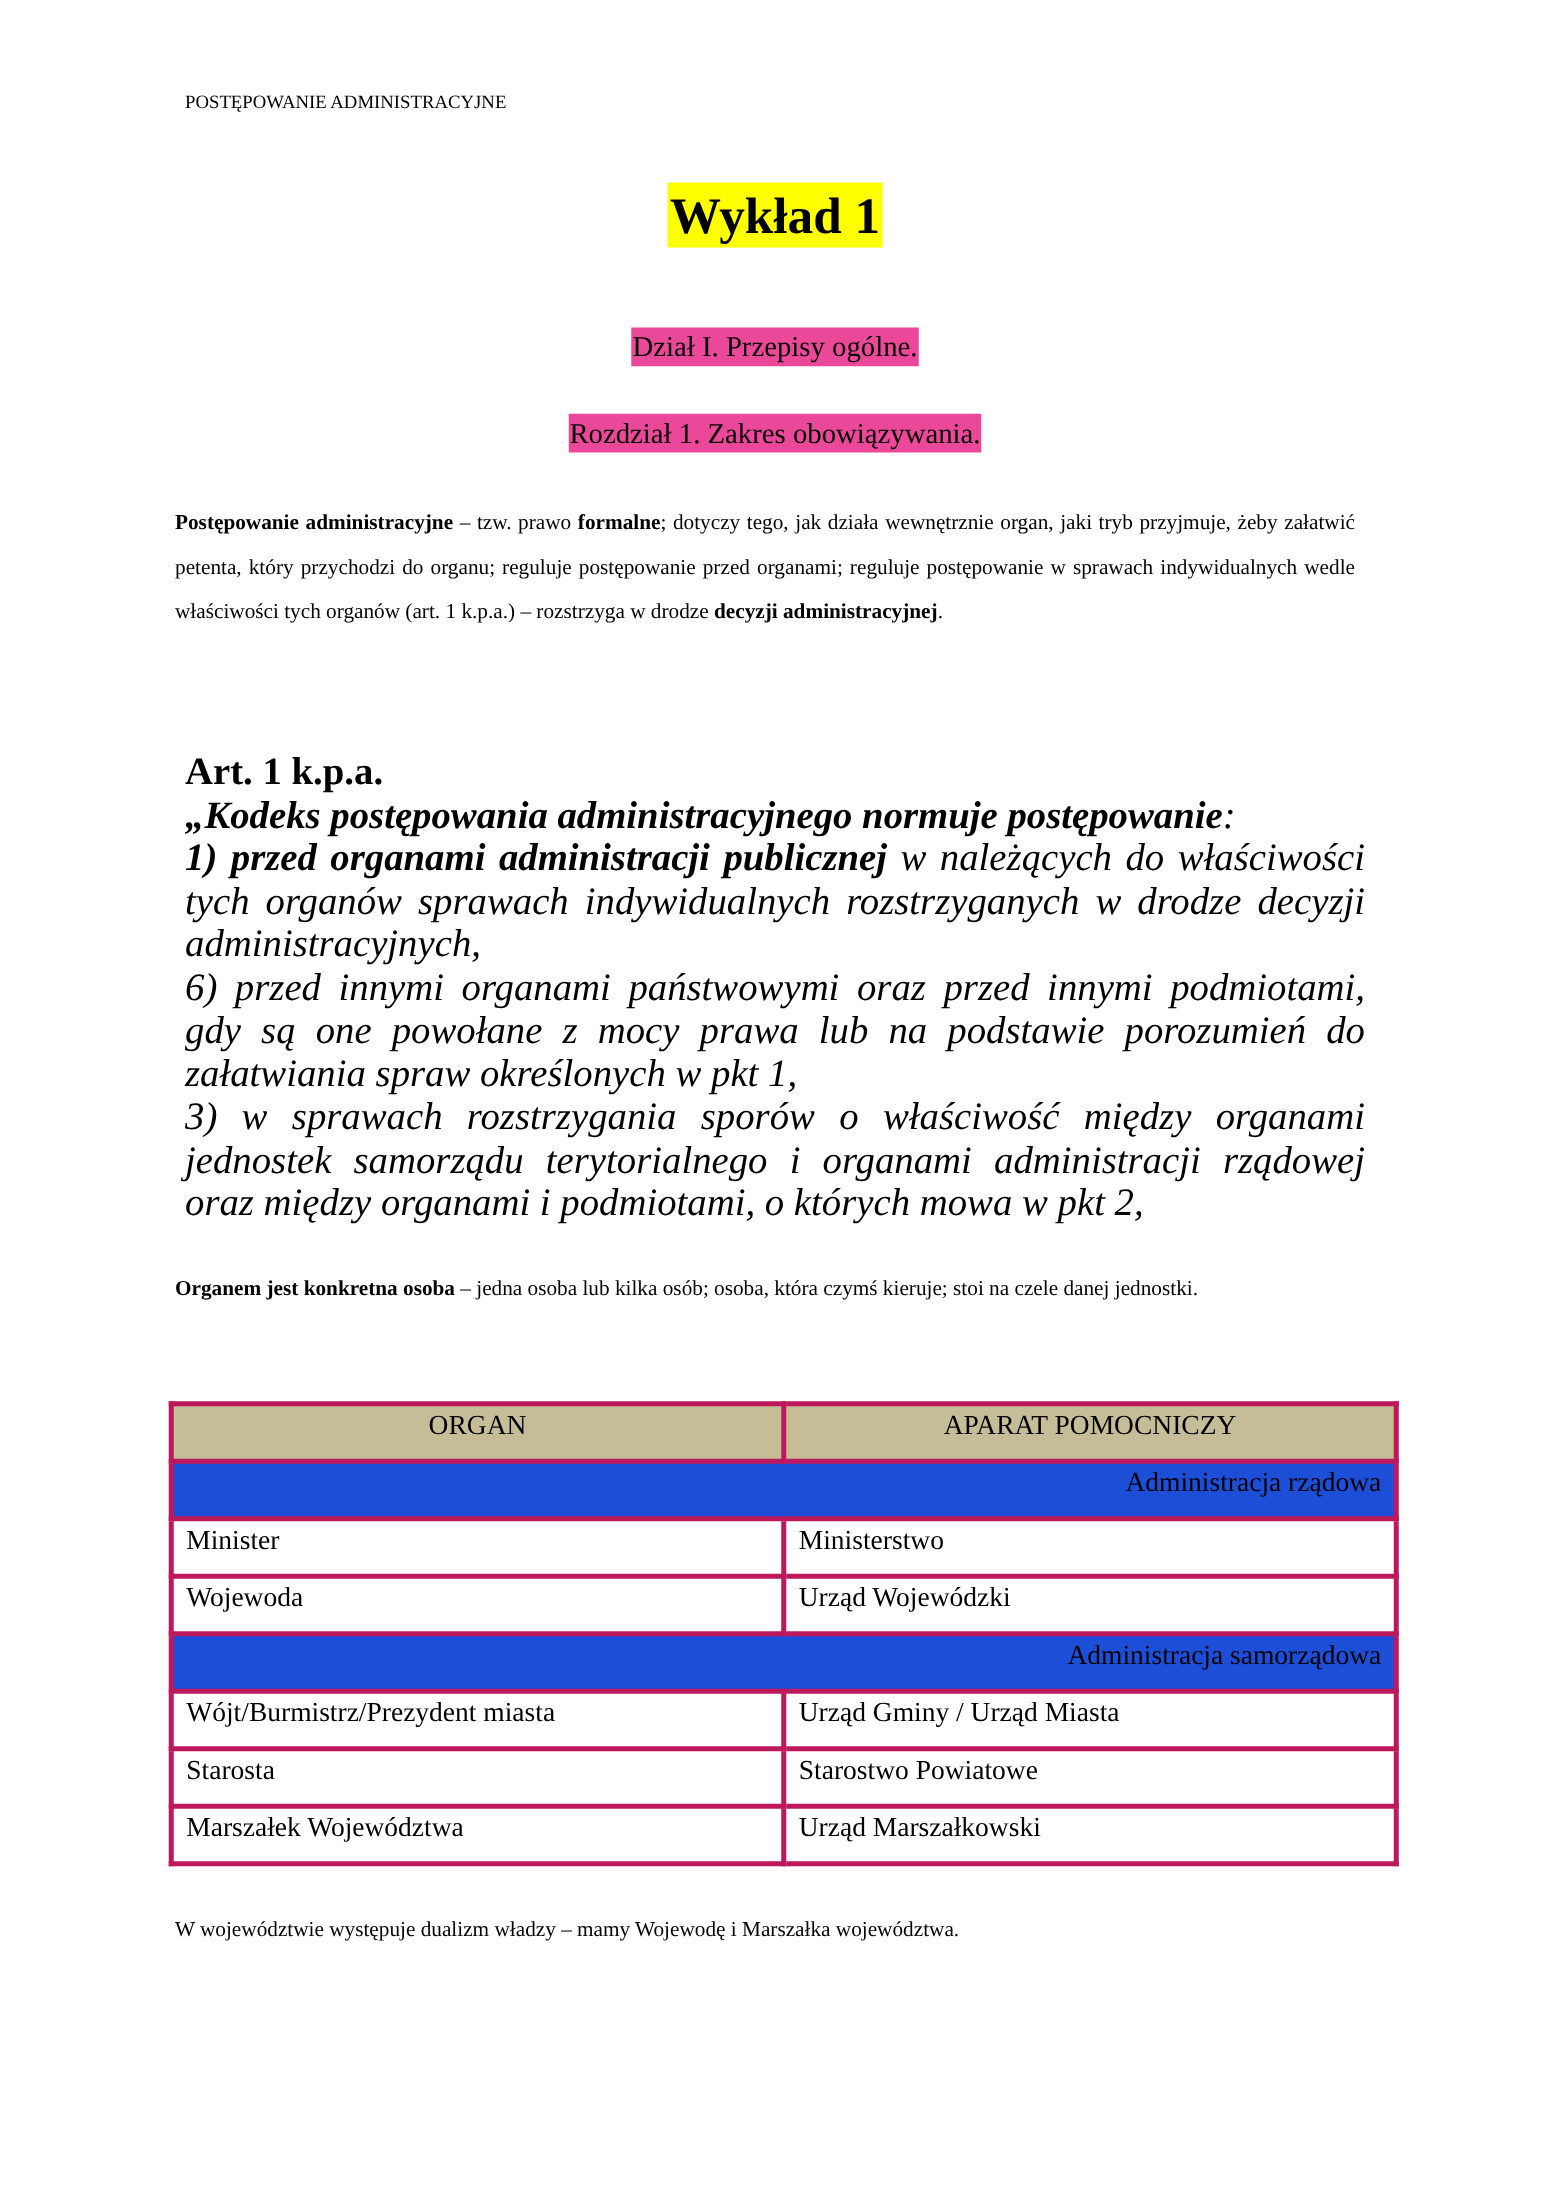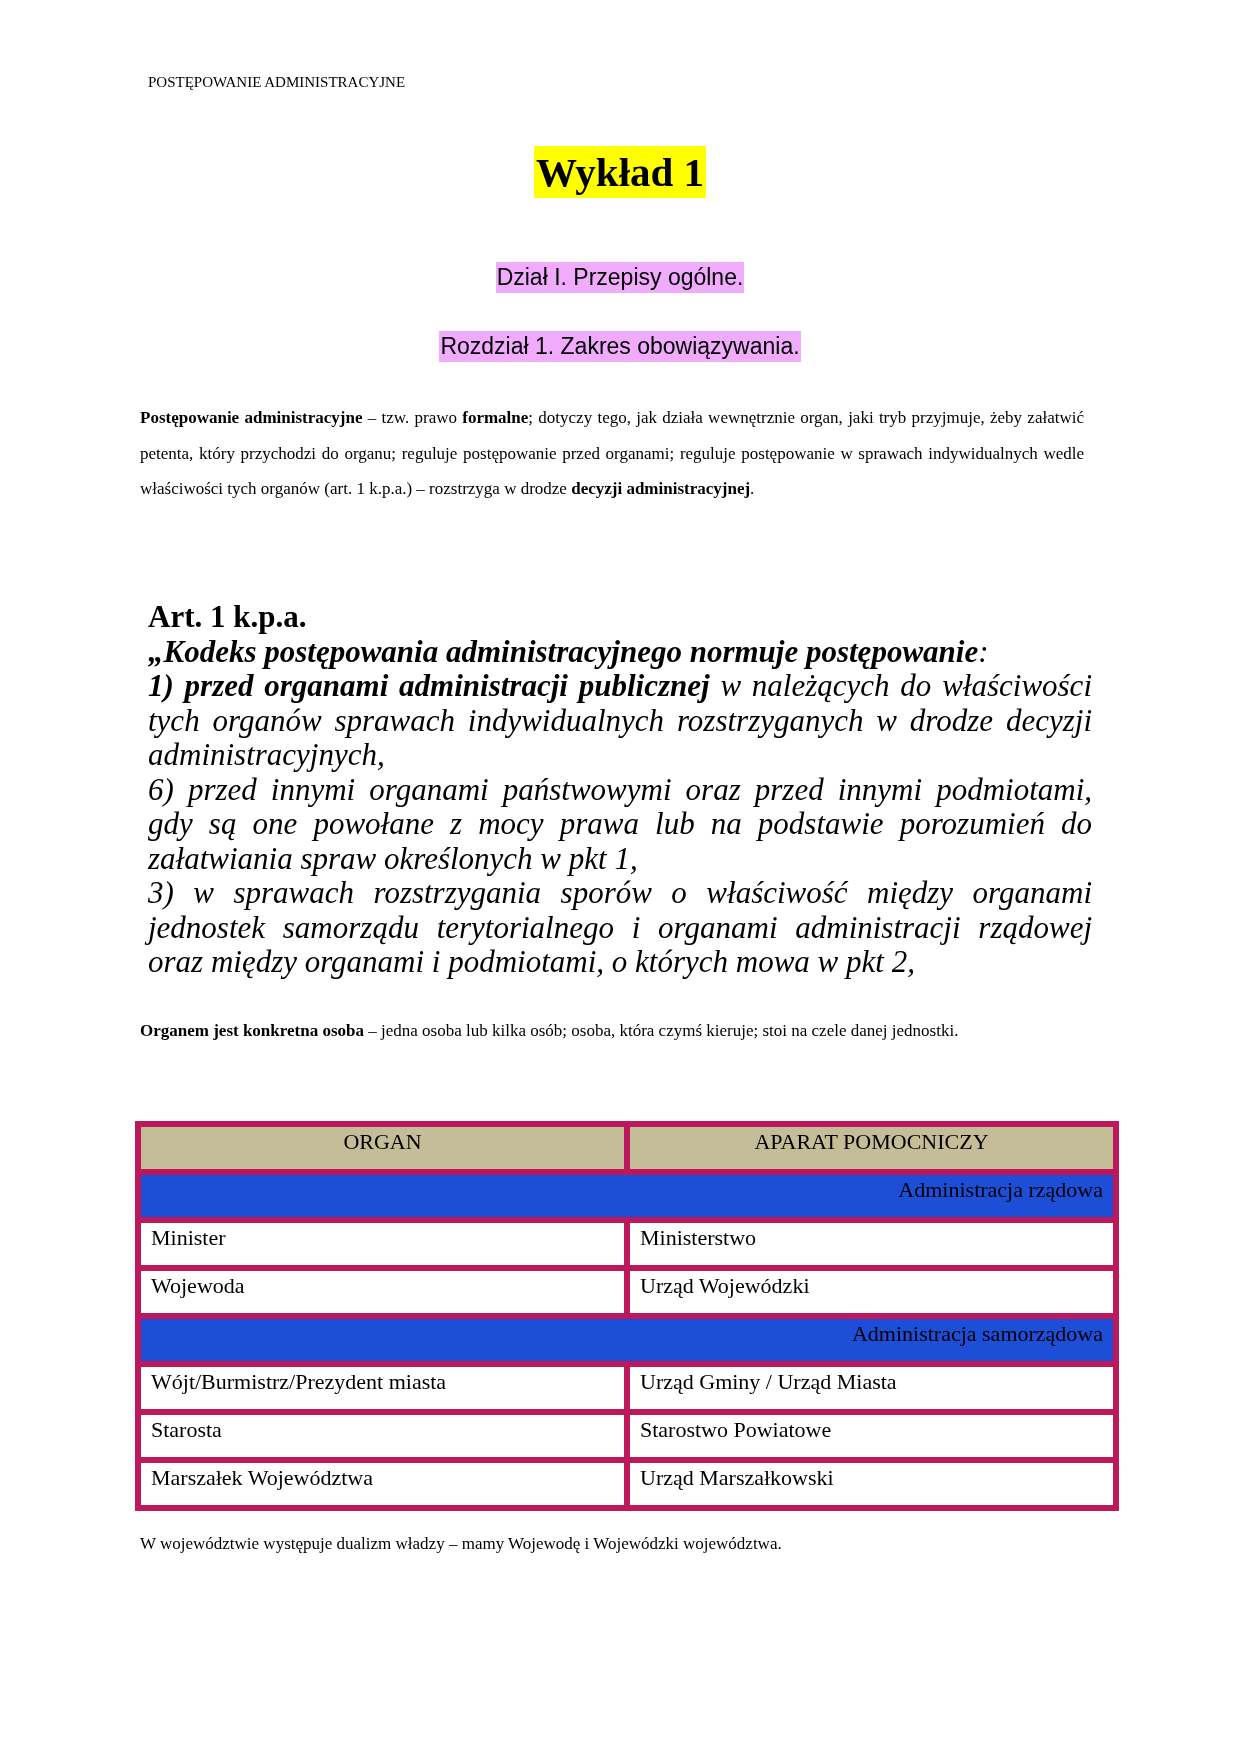--- a/index.html
+++ b/index.html
@@ -35,22 +35,22 @@
     padding: 0 2px;
     margin-left: 0;
   }
   .section-heading {
     position: absolute;
     left: 0; right: 0;
     text-align: center;
   }
   .section-heading span {
     display: inline-block;
-    background: #f0abfc;
-    font-family: Liberation Sans, sans-serif;
+    background: #ec4899;
+    font-family: Liberation Serif, serif;
     font-size: 23px;
     line-height: 31px;
     padding: 0 1px;
   }
   .h-dzial { top: 262px; }
   .h-rozdzial { top: 331px; }
 
   .para {
     position: absolute;
     left: 140px;
@@ -80,21 +80,21 @@
   table.org-table {
     position: absolute;
     left: 135px;
     top: 1121px;
     width: 984px;
     border-collapse: collapse;
     font-family: "Liberation Serif", serif;
     font-size: 22px;
   }
   table.org-table td, table.org-table th {
-    border: 6px solid #be185d;
+    border: 4px solid #be185d;
     height: 42px;
     padding: 0 10px;
     vertical-align: top;
     line-height: 30px;
     font-weight: normal;
   }
   table.org-table th {
     background: #c4bd97;
     text-align: center;
     width: 50%;
@@ -161,13 +161,13 @@
     <td>Starosta</td>
     <td>Starostwo Powiatowe</td>
   </tr>
   <tr>
     <td>Marszałek Województwa</td>
     <td>Urząd Marszałkowski</td>
   </tr>
 </tbody>
   </table>
 
-<div class="para p-dual">W województwie występuje dualizm władzy – mamy Wojewodę i Wojewódzki województwa.</div>
+<div class="para p-dual">W województwie występuje dualizm władzy – mamy Wojewodę i Marszałka województwa.</div>
 
 </body></html>

